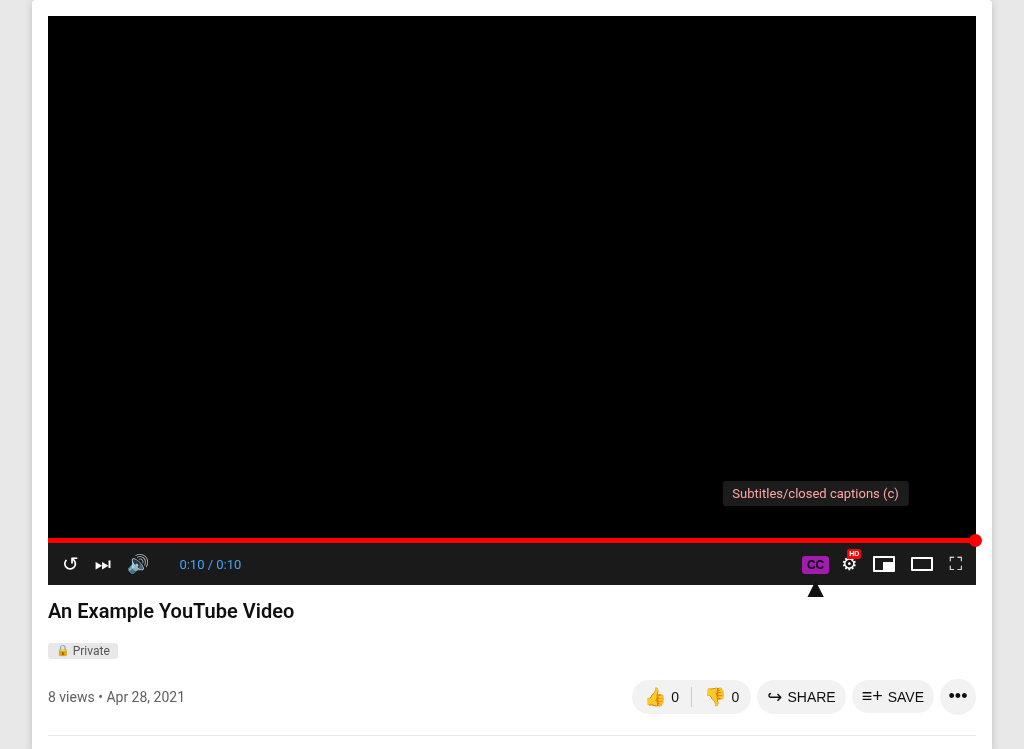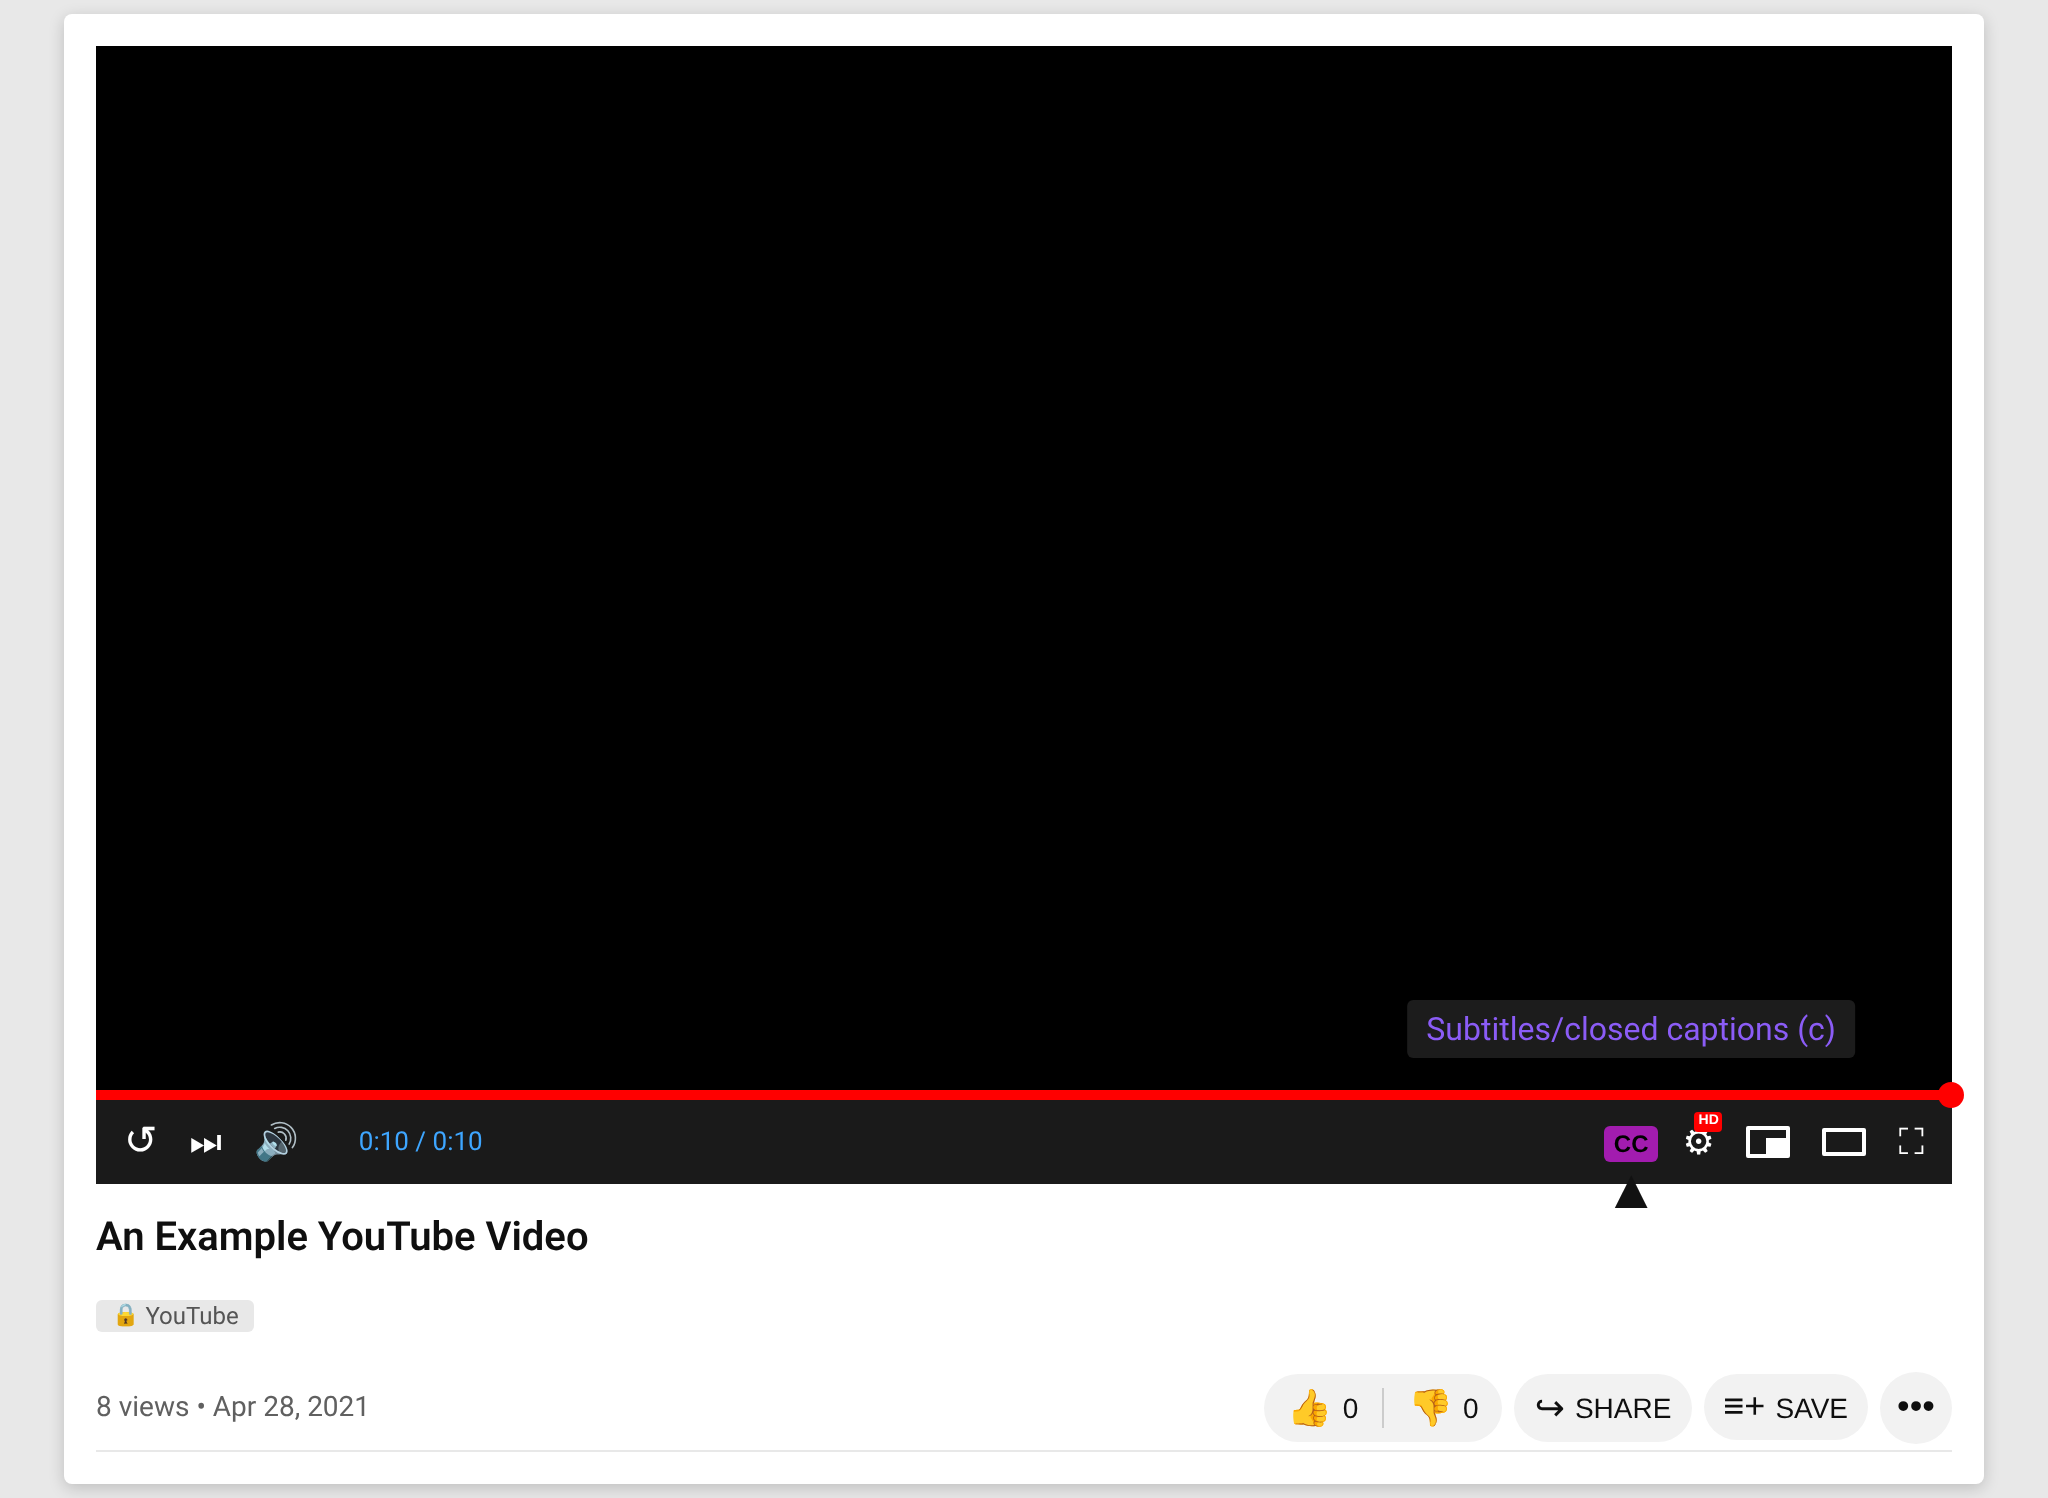--- a/index.html
+++ b/index.html
@@ -107,26 +107,26 @@
       padding: 0 2px;
       border-radius: 2px;
       line-height: 1.4;
     }
     
     .tooltip-wrap {
       position: relative;
     }
     .tooltip-box {
       position: absolute;
-      bottom: 52px;
+      bottom: 68px;
       left: 50%;
       transform: translateX(-50%);
       background: rgba(30,30,30,0.95);
-      color: #8b5cf6;
-      font-size: 16px;
+      color: #fca5a5;
+      font-size: 13px;
       padding: 5px 10px;
       border-radius: 3px;
       white-space: nowrap;
       pointer-events: none;
       z-index: 10;
     }
     .tooltip-arrow {
       position: absolute;
       bottom: -28px;
       left: 50%;
@@ -154,21 +154,21 @@
       font-size: 12px;
       padding: 1px 8px;
       border-radius: 3px;
     }
     .lock-icon { font-size: 11px; }
     .video-meta-row {
       display: flex;
       align-items: center;
       justify-content: space-between;
       margin-top: 12px;
-      padding-bottom: 3px;
+      padding-bottom: 20px;
       border-bottom: 1px solid #e8e8e8;
       gap: 28px;
     }
     .views-date {
       color: #606060;
       font-size: 14px;
     }
     .action-buttons {
       display: flex;
       align-items: center;
@@ -273,21 +273,21 @@
     <button class="ctrl-btn">
       <span style="font-size:18px;">⛶</span>
     </button>
   </div>
 
   <div class="video-info">
     <div class="video-title">An Example YouTube Video</div>
     <div style="margin-top:4px;">
       <span class="private-badge">
         <span class="lock-icon">🔒</span>
-        <span>YouTube</span>
+        <span>Private</span>
       </span>
     </div>
   </div>
 
   <div class="video-meta-row">
     <div class="views-date">
       <span>8 views</span>
       <span> • </span>
       <span>Apr 28, 2021</span>
     </div>

